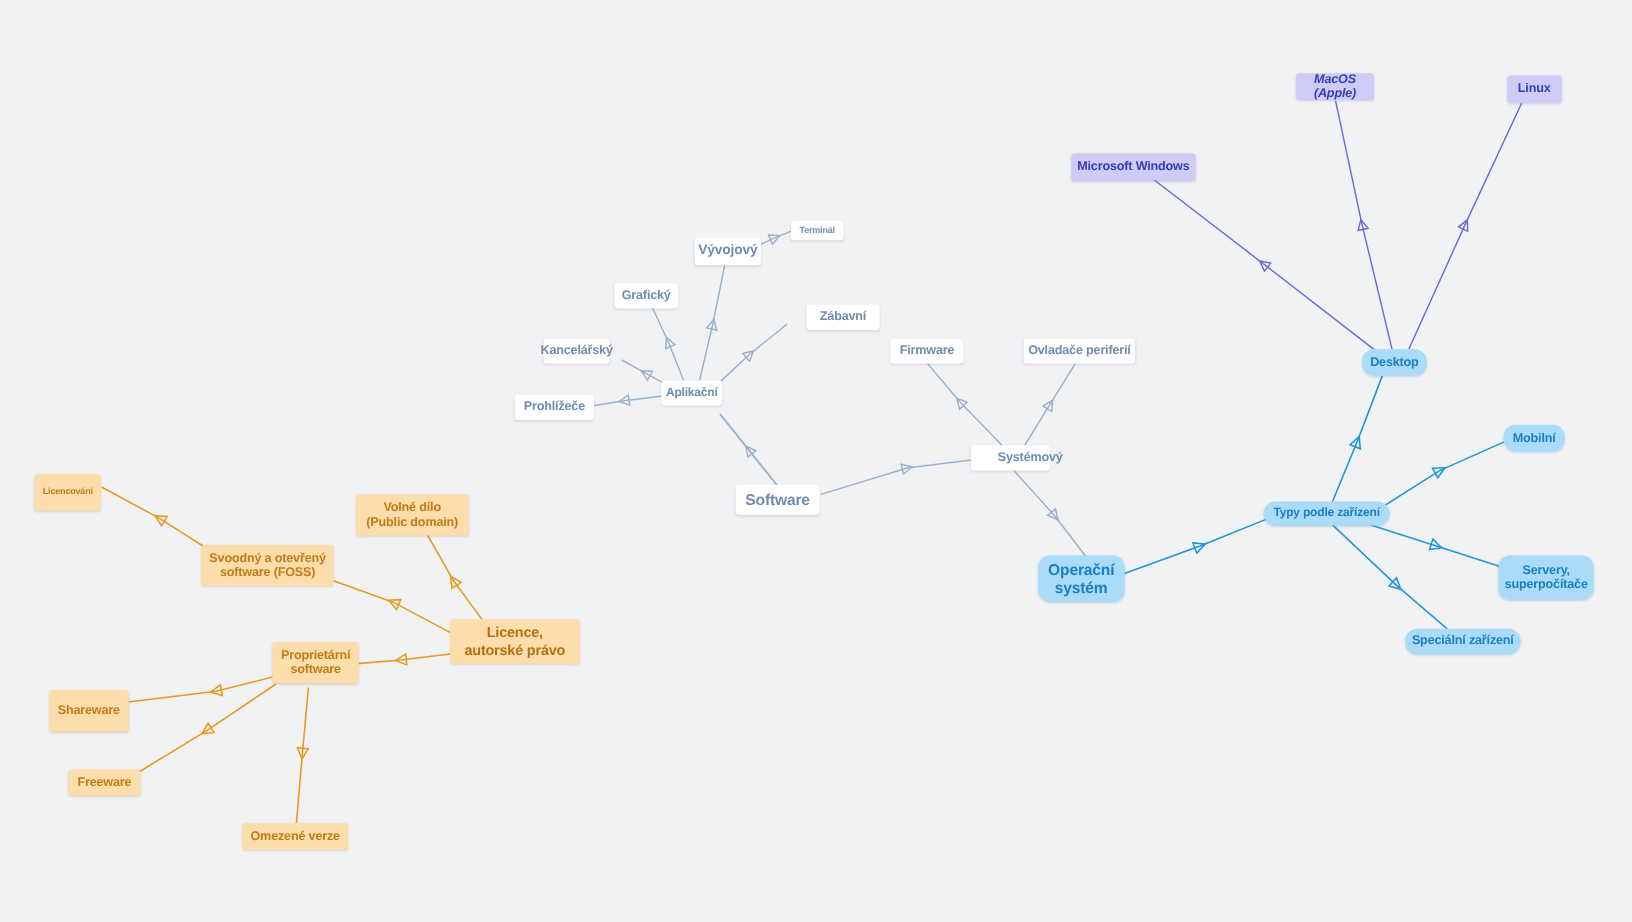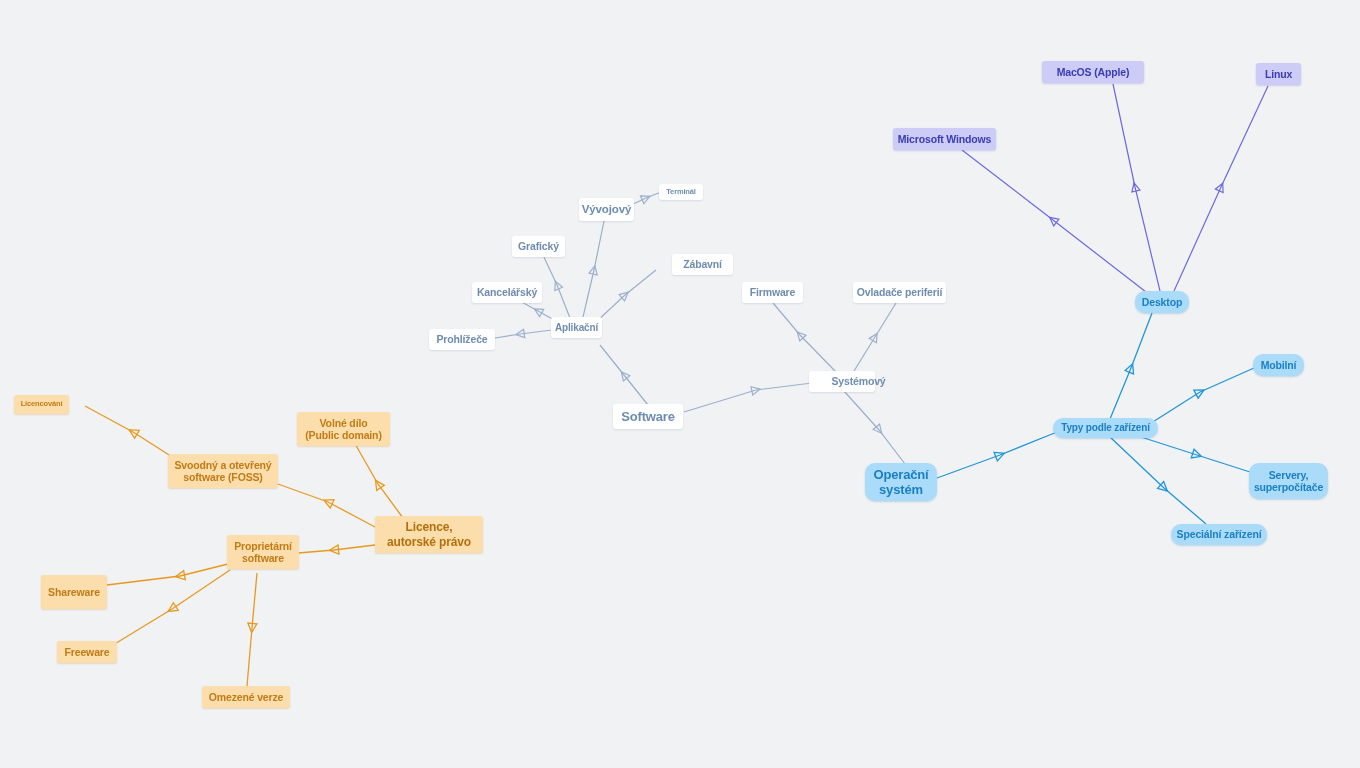--- a/index.html
+++ b/index.html
@@ -158,21 +158,21 @@
   </svg>
 
   <div class="node t-soft" style="left:613px; top:404px; width:70px; height:25px; font-size:13px;">Software</div>
 
   <div class="node t-soft" style="left:551px; top:317px; width:51px; height:21px; font-size:10px;">Aplikační</div>
 
   <div class="node t-soft" style="left:809px; top:371px; width:66px; height:21px; font-size:10.5px;padding-left:33px;">Systémový</div>
 
   <div class="node t-soft" style="left:429px; top:329px; width:66px; height:21px; font-size:10.5px;">Prohlížeče</div>
 
-  <div class="node t-soft" style="left:472px; top:282px; width:70px; height:21px; font-size:10.5px;">Kancelářský</div>
+  <div class="node t-soft" style="left:453px; top:282px; width:55px; height:21px; font-size:10.5px;">Kancelářský</div>
 
   <div class="node t-soft" style="left:512px; top:236px; width:53px; height:21px; font-size:10.5px;">Grafický</div>
 
   <div class="node t-soft" style="left:579px; top:198px; width:55px; height:23px; font-size:11.5px;">Vývojový</div>
 
   <div class="node t-soft" style="left:659px; top:184px; width:44px; height:16px; font-size:7.5px;">Terminál</div>
 
   <div class="node t-soft" style="left:652px; top:254px; width:61px; height:21px; font-size:10.5px;margin-left:20px;">Zábavní</div>
 
   <div class="node t-soft" style="left:742px; top:282px; width:61px; height:21px; font-size:10.5px;">Firmware</div>
@@ -188,34 +188,34 @@
 
   <div class="node t-os" style="left:1253px; top:354px; width:51px; height:22px; font-size:10.5px;">Mobilní</div>
 
   <div class="node t-os" style="left:1249px; top:463px; width:79px; height:36px; font-size:10.5px;">Servery,
 superpočítače</div>
 
   <div class="node t-os" style="left:1171px; top:524px; width:96px; height:21px; font-size:10.5px;">Speciální zařízení</div>
 
   <div class="node t-purple" style="left:893px; top:128px; width:103px; height:22px; font-size:10.5px;">Microsoft Windows</div>
 
-  <div class="node t-purple" style="left:1042px; top:61px; width:102px; height:22px; font-size:10.5px;">MacOS (Apple)</div>
+  <div class="node t-purple" style="left:1080px; top:61px; width:65px; height:22px; font-size:10.5px;font-style:italic;">MacOS (Apple)</div>
 
   <div class="node t-purple" style="left:1256px; top:63px; width:45px; height:22px; font-size:10.5px;">Linux</div>
 
   <div class="node t-lic t-lic-strong" style="left:375px; top:516px; width:108px; height:37px; font-size:12px;">Licence,
 autorské právo</div>
 
   <div class="node t-lic" style="left:297px; top:412px; width:93px; height:34px; font-size:10.5px;">Volné dílo
 (Public domain)</div>
 
   <div class="node t-lic" style="left:168px; top:454px; width:110px; height:34px; font-size:10.5px;">Svoodný a otevřený
 software (FOSS)</div>
 
-  <div class="node t-lic" style="left:14px; top:395px; width:55px; height:19px; font-size:7.5px;">Licencování</div>
+  <div class="node t-lic" style="left:29px; top:395px; width:55px; height:30px; font-size:7.5px;">Licencování</div>
 
   <div class="node t-lic" style="left:227px; top:535px; width:72px; height:34px; font-size:10.5px;">Proprietární
 software</div>
 
   <div class="node t-lic" style="left:41px; top:575px; width:66px; height:34px; font-size:10.5px;">Shareware</div>
 
   <div class="node t-lic" style="left:57px; top:641px; width:60px; height:22px; font-size:10.5px;">Freeware</div>
 
   <div class="node t-lic" style="left:202px; top:686px; width:88px; height:22px; font-size:10.5px;">Omezené verze</div>
 

